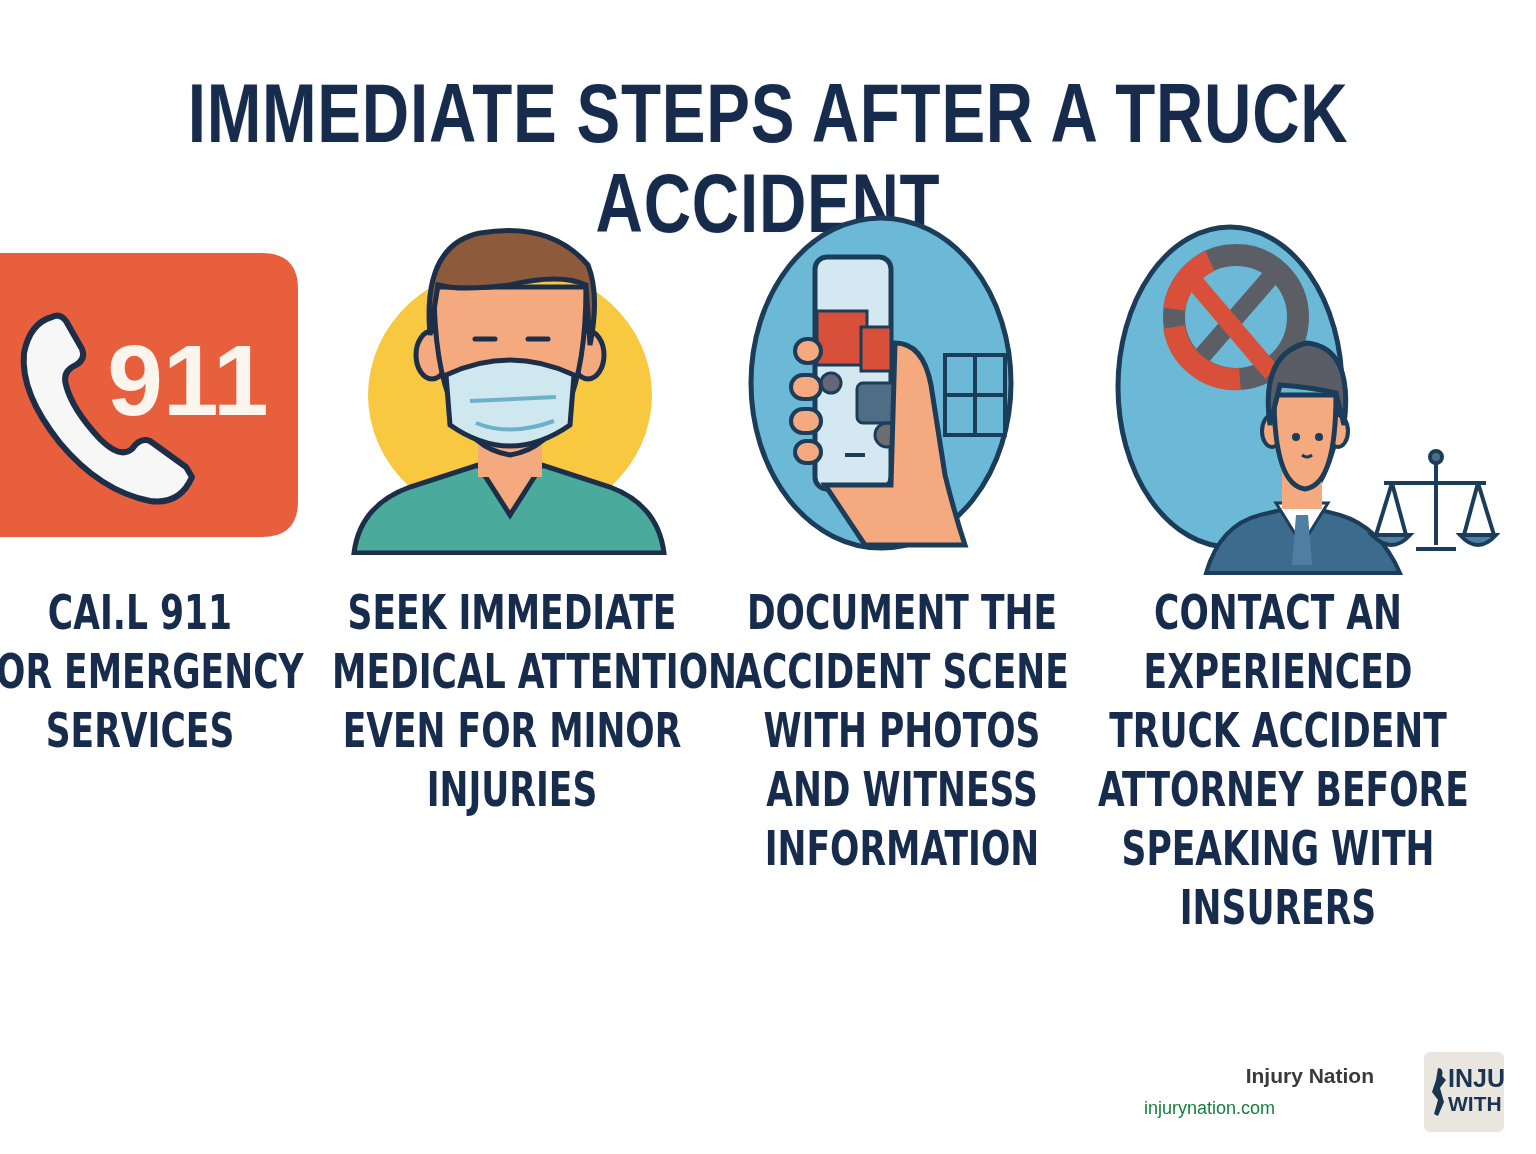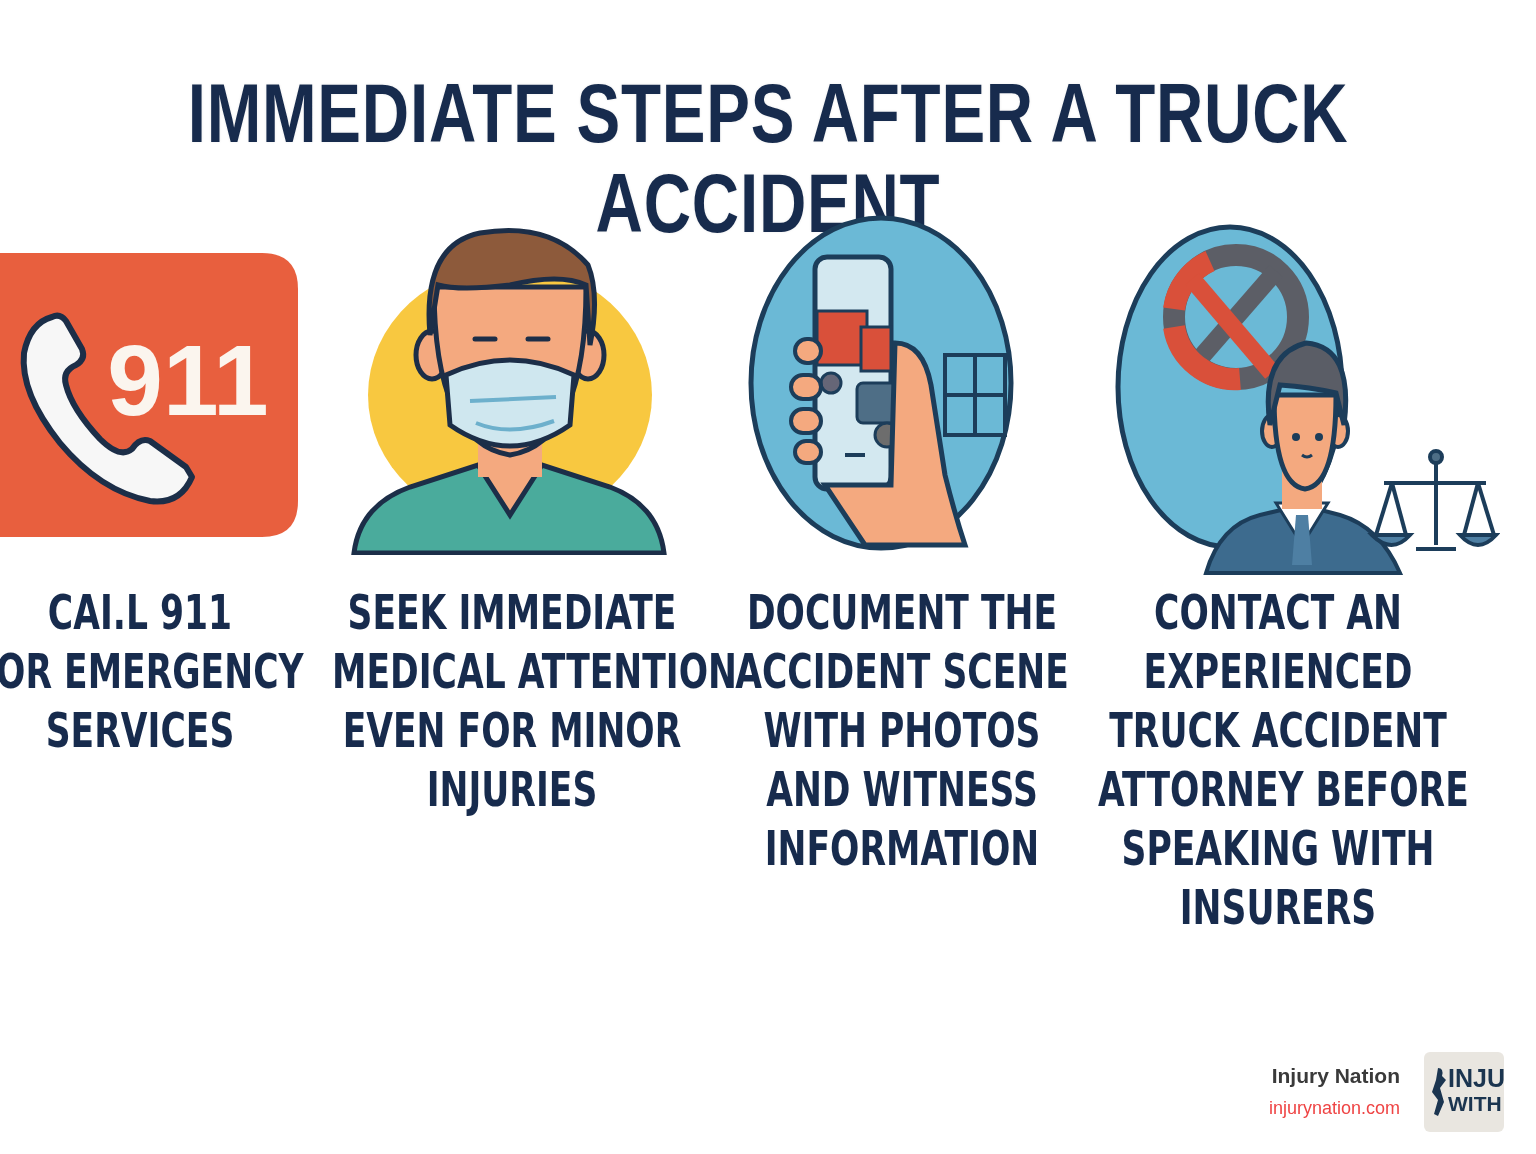--- a/index.html
+++ b/index.html
@@ -13,22 +13,22 @@
     text-shadow: 0 0 2px #fff, 0 0 3px #e6e6e6;
   }
   .icon { position:absolute; }
   .caption {
     position:absolute; text-align:center; color:#172b4d;
     font-family:"DejaVu Sans", sans-serif; font-weight:700;
     font-size:48px; line-height:59px;
     transform:scaleX(0.72); transform-origin:50% 0;
   }
   .caption div { white-space:nowrap; }
-  .brand-name { position:absolute; left:1230px; top:1064px; width:170px; text-align:right; font-family:"Liberation Sans", sans-serif; font-weight:700; font-size:21px; color:#3a3a3a; }
-  .brand-url { position:absolute; left:1200px; top:1098px; width:200px; text-align:right; font-family:"Liberation Sans", sans-serif; font-size:18px; color:#ef4444; }
+  .brand-name { position:absolute; left:1204px; top:1064px; width:170px; text-align:right; font-family:"Liberation Sans", sans-serif; font-weight:700; font-size:21px; color:#3a3a3a; }
+  .brand-url { position:absolute; left:1144px; top:1098px; width:200px; text-align:left; font-family:"Liberation Sans", sans-serif; font-size:18px; color:#15803d; }
   .logo { position:absolute; left:1424px; top:1052px; width:80px; height:80px; background:#e9e6e0; border-radius:6px; overflow:hidden; }
   .logo-text { position:absolute; left:24px; top:14px; font-family:"Liberation Sans", sans-serif; font-weight:700; color:#1b3550; font-size:25px; line-height:25px; }
   .logo-text .l2 { font-size:21px; }
 </style>
 </head>
 <body>
 
 <div class="title">IMMEDIATE STEPS AFTER A TRUCK ACCIDENT</div>
 
 <div class="icon" style="left:0;top:253px;width:300px;height:285px;text-align:center;">

